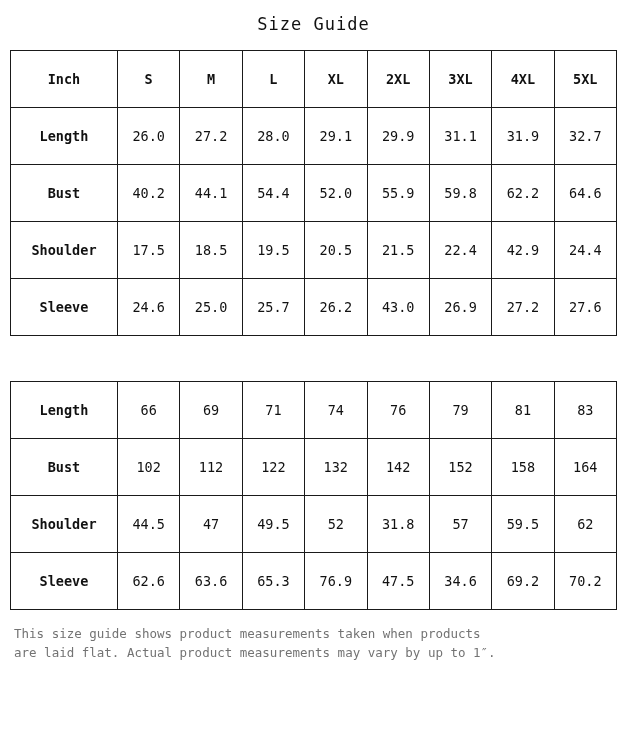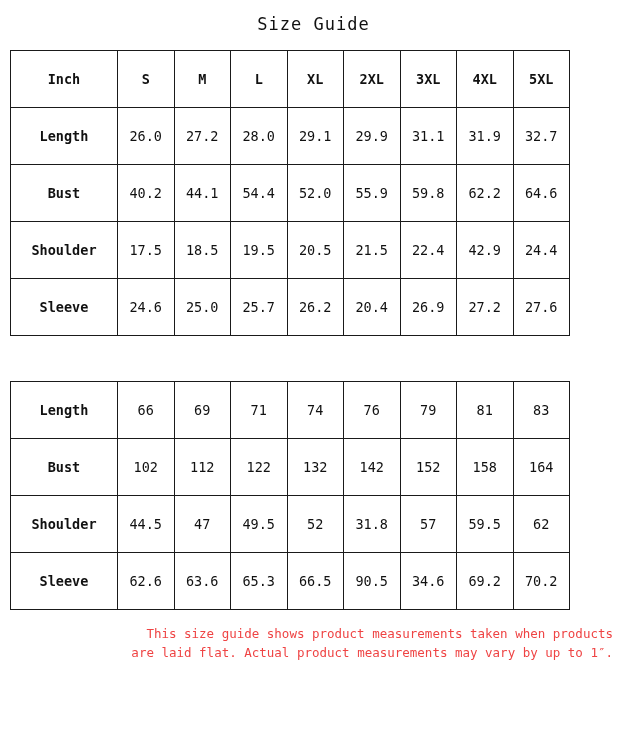--- a/index.html
+++ b/index.html
@@ -28,21 +28,21 @@
     font-size: 17px;
     letter-spacing: 1px;
     color: #111111;
     padding-top: 14px;
     padding-bottom: 16px;
   }
   .table-wrap {
     padding: 0 10px;
   }
   table.size-table {
-    width: 560px;
+    width: 607px;
     border-collapse: collapse;
     table-layout: fixed;
   }
   table.size-table td, table.size-table th {
     border: 1px solid #1a1a1a;
     text-align: center;
     vertical-align: middle;
     height: 56px;
     font-family: "DejaVu Sans Mono", monospace;
     font-size: 13.5px;
@@ -60,25 +60,25 @@
     font-size: 13.5px;
   }
   table.size-table col.first {
     width: 107px;
   }
   .gap {
     height: 45px;
   }
   .footnote {
     margin-top: 14px;
-    text-align: right;
+    text-align: left;
     font-family: "DejaVu Sans Mono", monospace;
     font-size: 12.5px;
     line-height: 1.55;
-    color: #ef4444;
+    color: #737373;
     padding: 0 14px;
   }
 </style>
 </head>
 <body>
 
 <div class="page">
 
   <div class="title">Size Guide</div>
 
@@ -139,21 +139,21 @@
           <td>22.4</td>
           <td>42.9</td>
           <td>24.4</td>
         </tr>
         <tr>
           <td class="rowhead">Sleeve</td>
           <td>24.6</td>
           <td>25.0</td>
           <td>25.7</td>
           <td>26.2</td>
-          <td>20.4</td>
+          <td>43.0</td>
           <td>26.9</td>
           <td>27.2</td>
           <td>27.6</td>
         </tr>
       </tbody>
     </table>
   </div>
 
   <div class="gap"></div>
 
@@ -202,22 +202,22 @@
           <td>31.8</td>
           <td>57</td>
           <td>59.5</td>
           <td>62</td>
         </tr>
         <tr>
           <td class="rowhead">Sleeve</td>
           <td>62.6</td>
           <td>63.6</td>
           <td>65.3</td>
-          <td>66.5</td>
-          <td>90.5</td>
+          <td>76.9</td>
+          <td>47.5</td>
           <td>34.6</td>
           <td>69.2</td>
           <td>70.2</td>
         </tr>
       </tbody>
     </table>
   </div>
 
   <div class="footnote">
     <div>This size guide shows product measurements taken when products</div>

